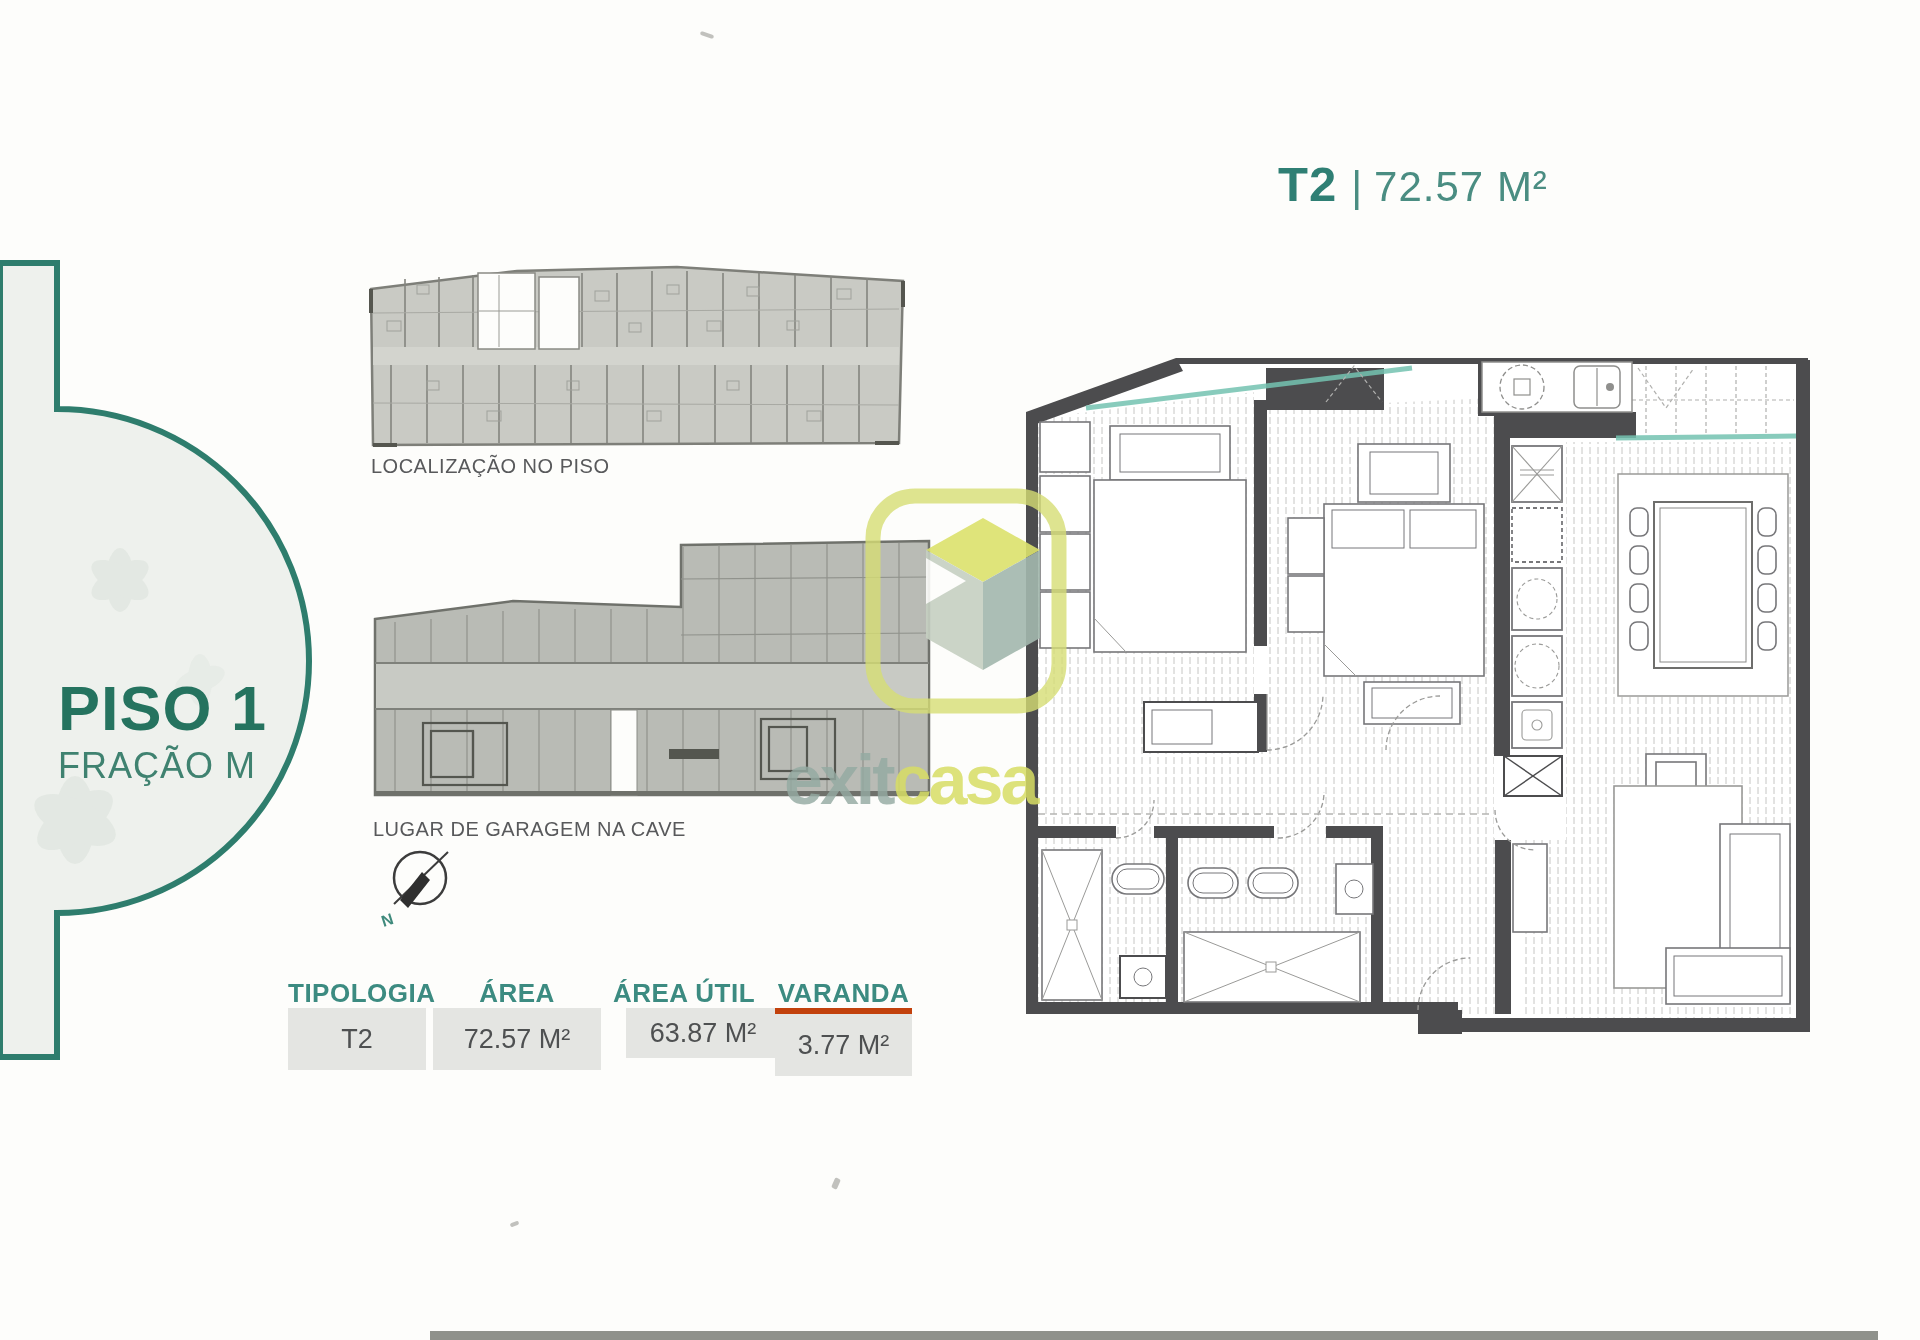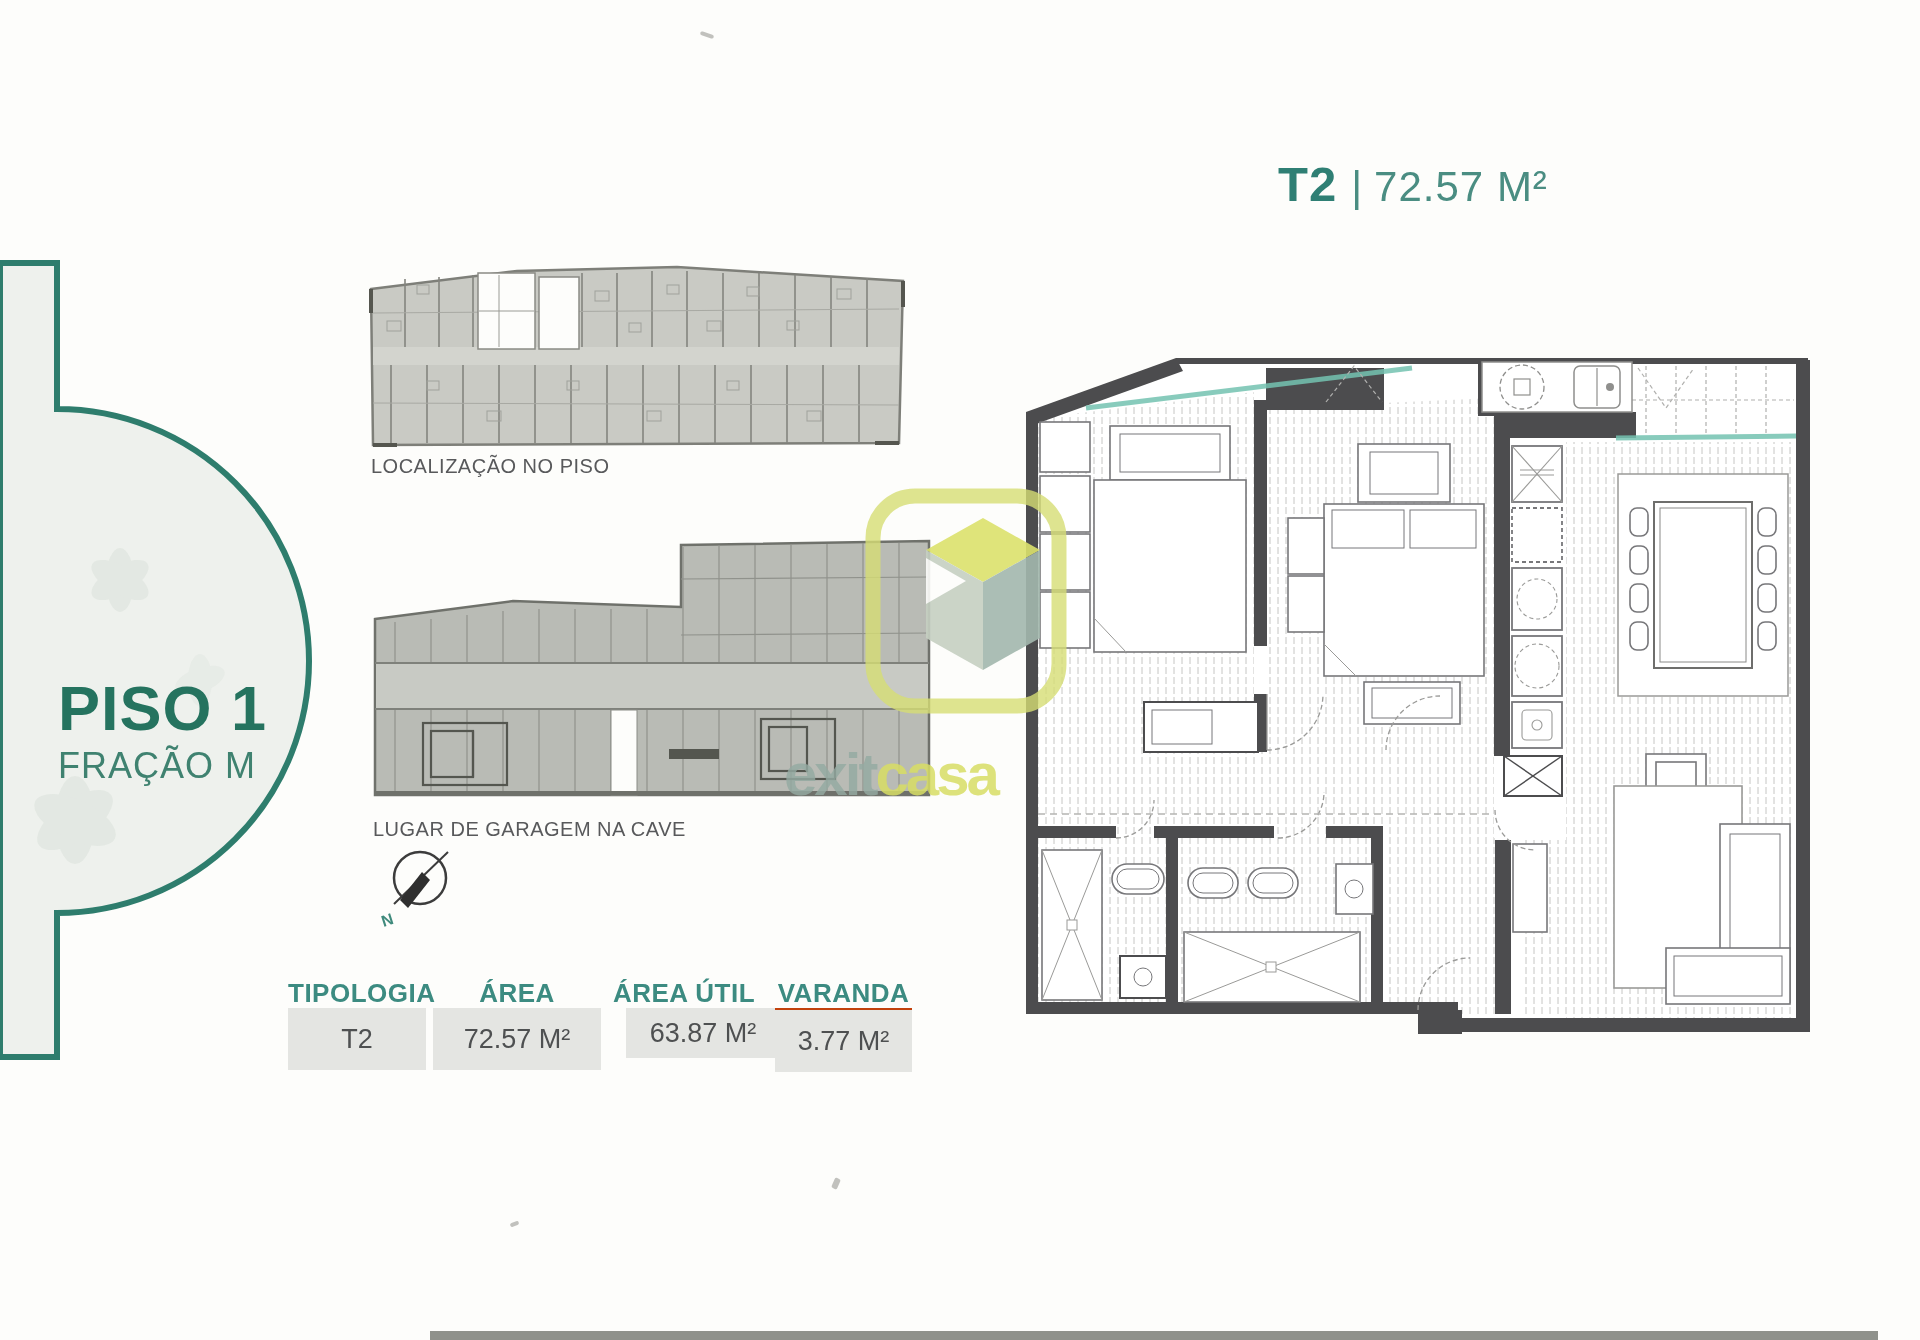--- a/index.html
+++ b/index.html
@@ -17,21 +17,21 @@
   #piso .frac{font-size:36px;font-weight:400;color:#3f8270;letter-spacing:1px;margin-top:1px;}
   
   .plan-label{font-size:20px;color:#58595b;letter-spacing:.5px;}
   #loc-label{left:371px;top:455px;}
   #gar-label{left:373px;top:818px;}
   
   .th{font-size:26px;font-weight:700;color:#3c8b81;letter-spacing:.5px;text-align:center;}
   .tv{background:#e4e5e2;color:#4e5051;font-size:27px;display:flex;align-items:center;justify-content:center;}
   
   #wm{left:778px;top:488px;width:420px;height:370px;pointer-events:none;}
-  #wm .brand{position:absolute;left:6px;top:252px;font-size:60px;font-weight:700;letter-spacing:-3px;white-space:nowrap;}
+  #wm .brand{position:absolute;left:6px;top:252px;font-size:70px;font-weight:700;letter-spacing:-3px;white-space:nowrap;}
   #wm .brand .ex{color:rgba(148,169,161,.82);}
   #wm .brand .ca{color:rgba(215,221,100,.85);}
   #wm .tag{position:absolute;left:8px;top:322px;font-size:31px;font-weight:700;letter-spacing:2.5px;color:rgba(154,176,167,.85);white-space:nowrap;}
   .speck{background:#8f8f8b;opacity:.55;border-radius:2px;}
   #botbar{left:430px;top:1331px;width:1448px;height:9px;background:#83857e;opacity:.9;}
 </style>
 </head>
 <body>
 
 <div id="page">
@@ -174,21 +174,21 @@
     <text x="4" y="86" font-size="16" font-weight="bold" fill="#3f8a7c" transform="rotate(-18 8 82)">N</text>
   </svg>
 
   <span class="abs th" style="left:288px;top:978px;width:138px;">TIPOLOGIA</span>
   <span class="abs th" style="left:433px;top:978px;width:168px;">ÁREA BRUTA</span>
   <span class="abs th" style="left:607px;top:978px;width:154px;">ÁREA ÚTIL</span>
   <span class="abs th" style="left:775px;top:978px;width:137px;">VARANDA</span>
   <div class="abs tv" style="left:288px;top:1008px;width:138px;height:62px;">T2</div>
   <div class="abs tv" style="left:433px;top:1008px;width:168px;height:62px;">72.57 M²</div>
   <div class="abs tv" style="left:626px;top:1008px;width:154px;height:50px;">63.87 M²</div>
-  <div class="abs tv" style="left:775px;top:1008px;width:137px;height:62px;border-top:2px solid #c2410c;">3.77 M²</div>
+  <div class="abs tv" style="left:775px;top:1008px;width:137px;height:62px;border-top:6px solid #c2410c;">3.77 M²</div>
 
   <svg class="abs" style="left:1026px;top:358px;" width="790" height="680" viewBox="0 0 790 680">
     <defs>
       <pattern id="hatch" width="8" height="10" patternUnits="userSpaceOnUse">
         <path d="M4 0 V10" stroke="#c6c6c4" stroke-width="1" stroke-dasharray="6,3"></path>
       </pattern>
     </defs>
     <polygon points="2,60 152,2 782,2 782,672 430,672 430,656 2,656" fill="#ffffff"></polygon>
 
     <g fill="url(#hatch)">

